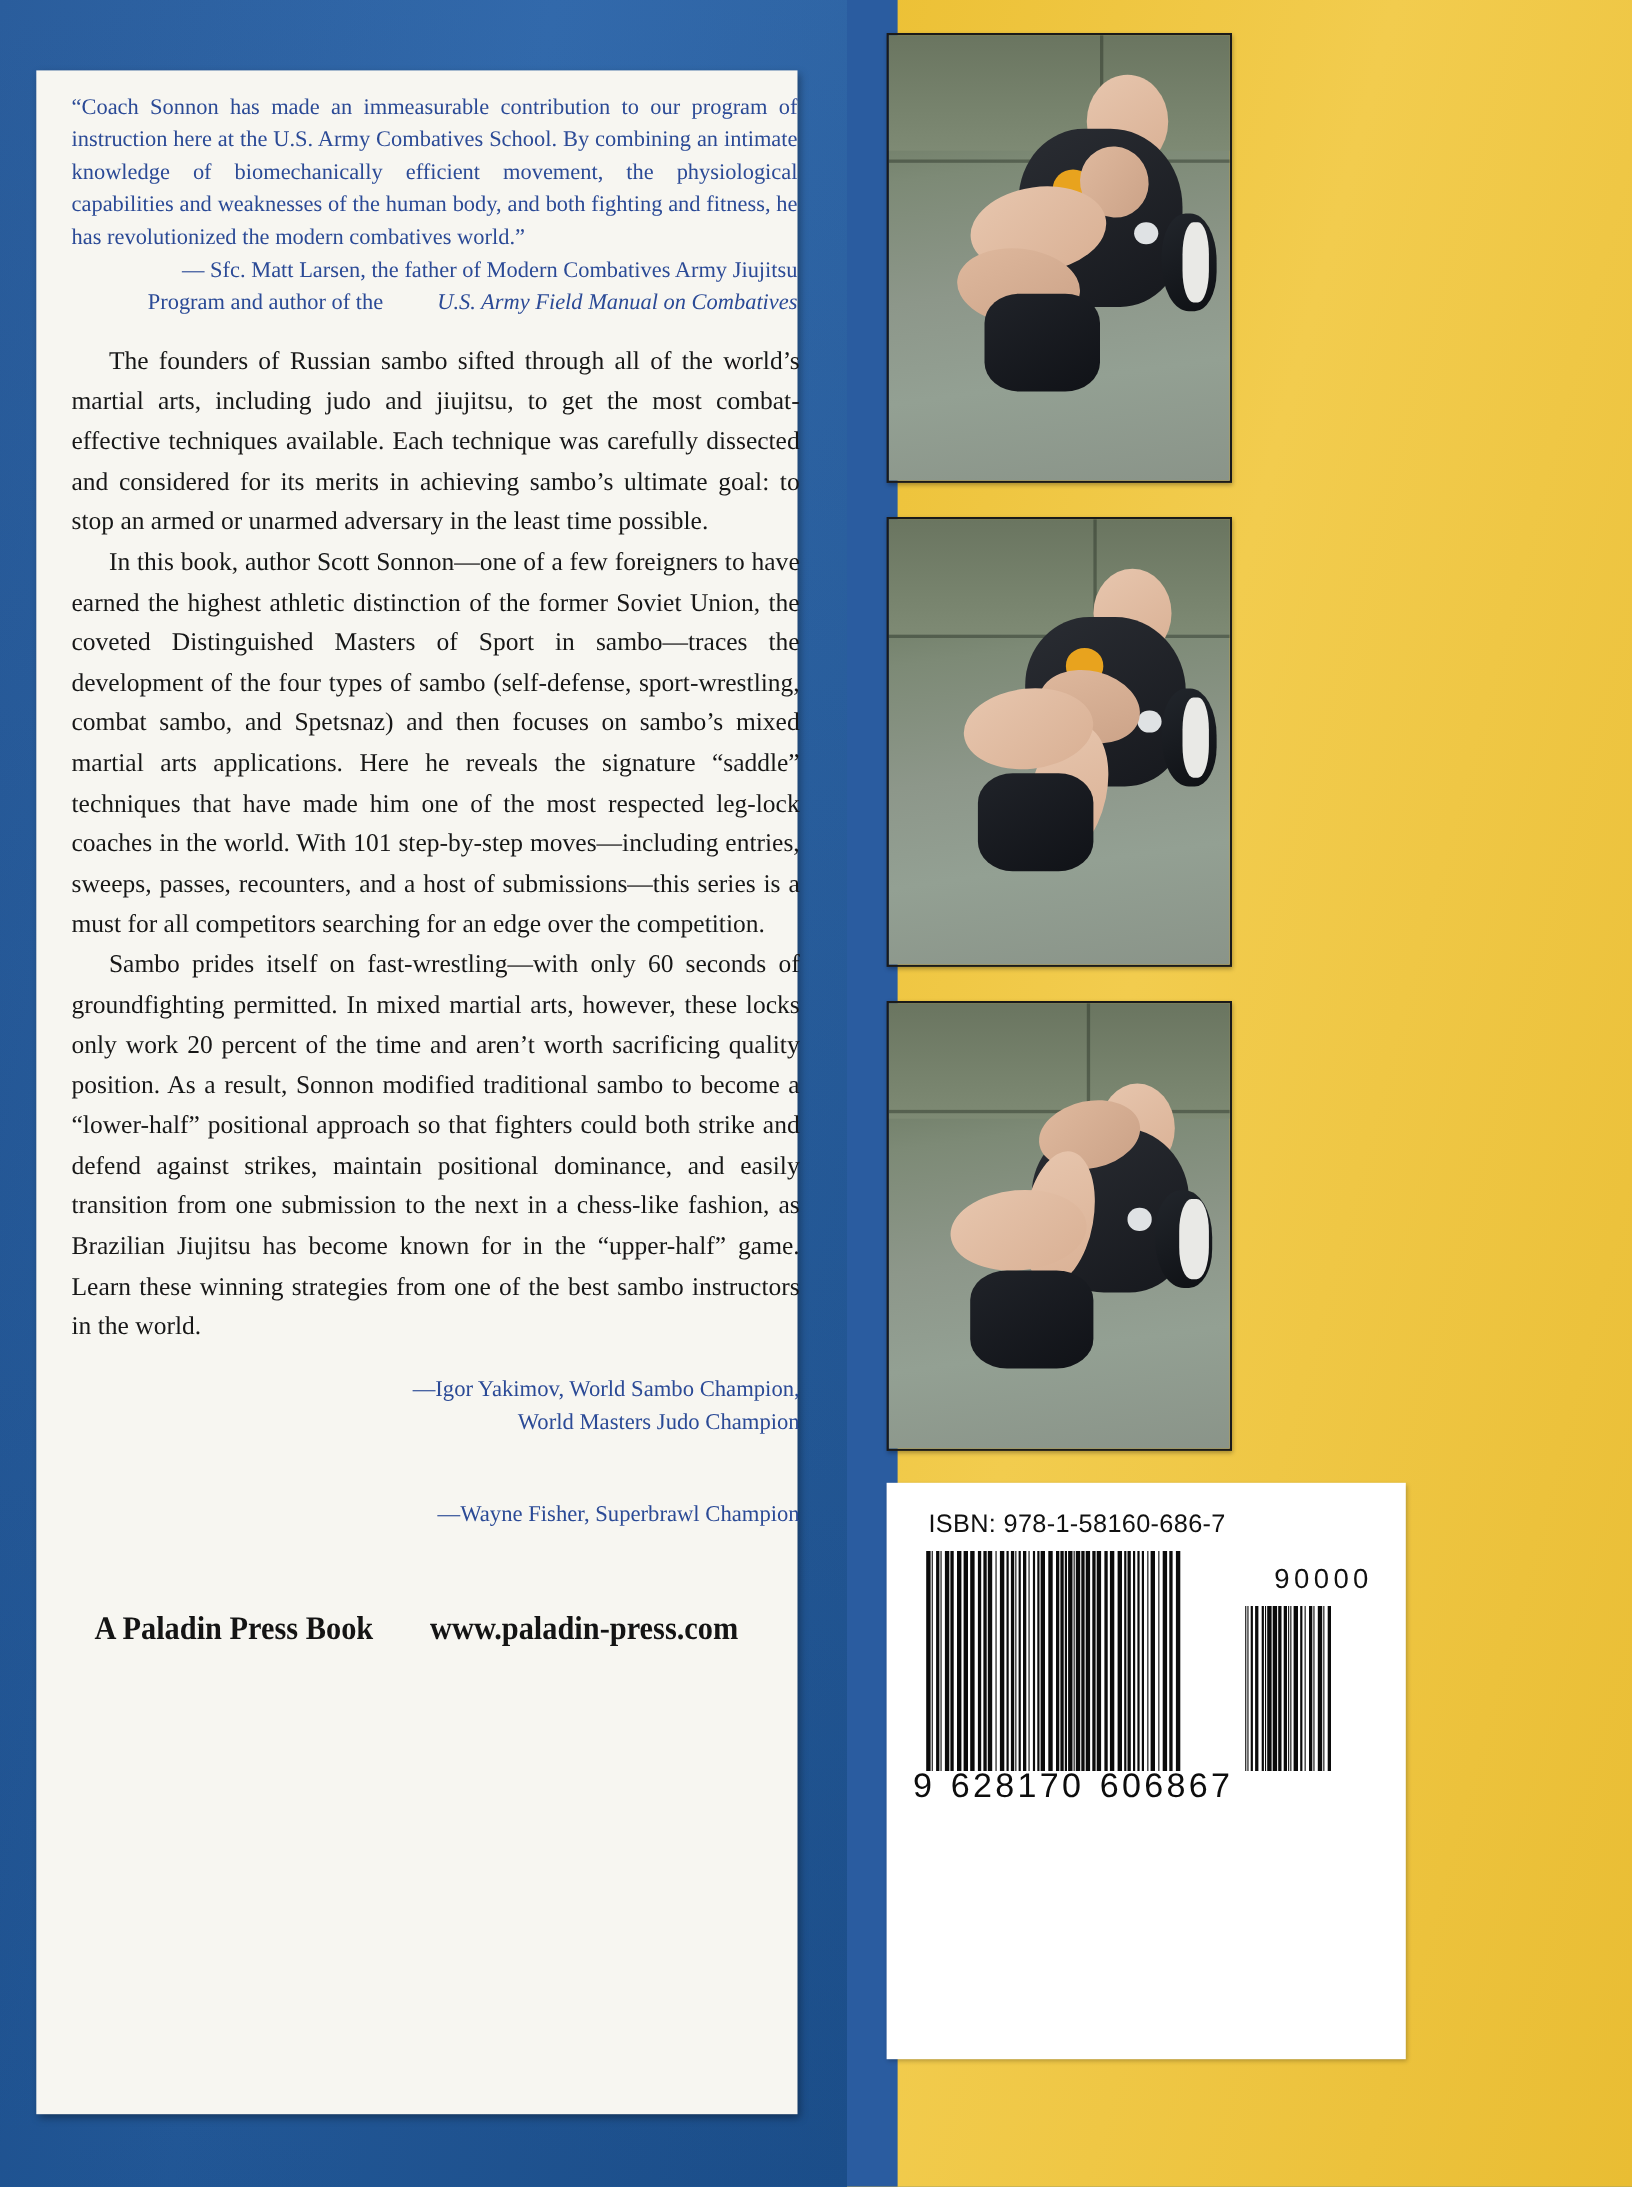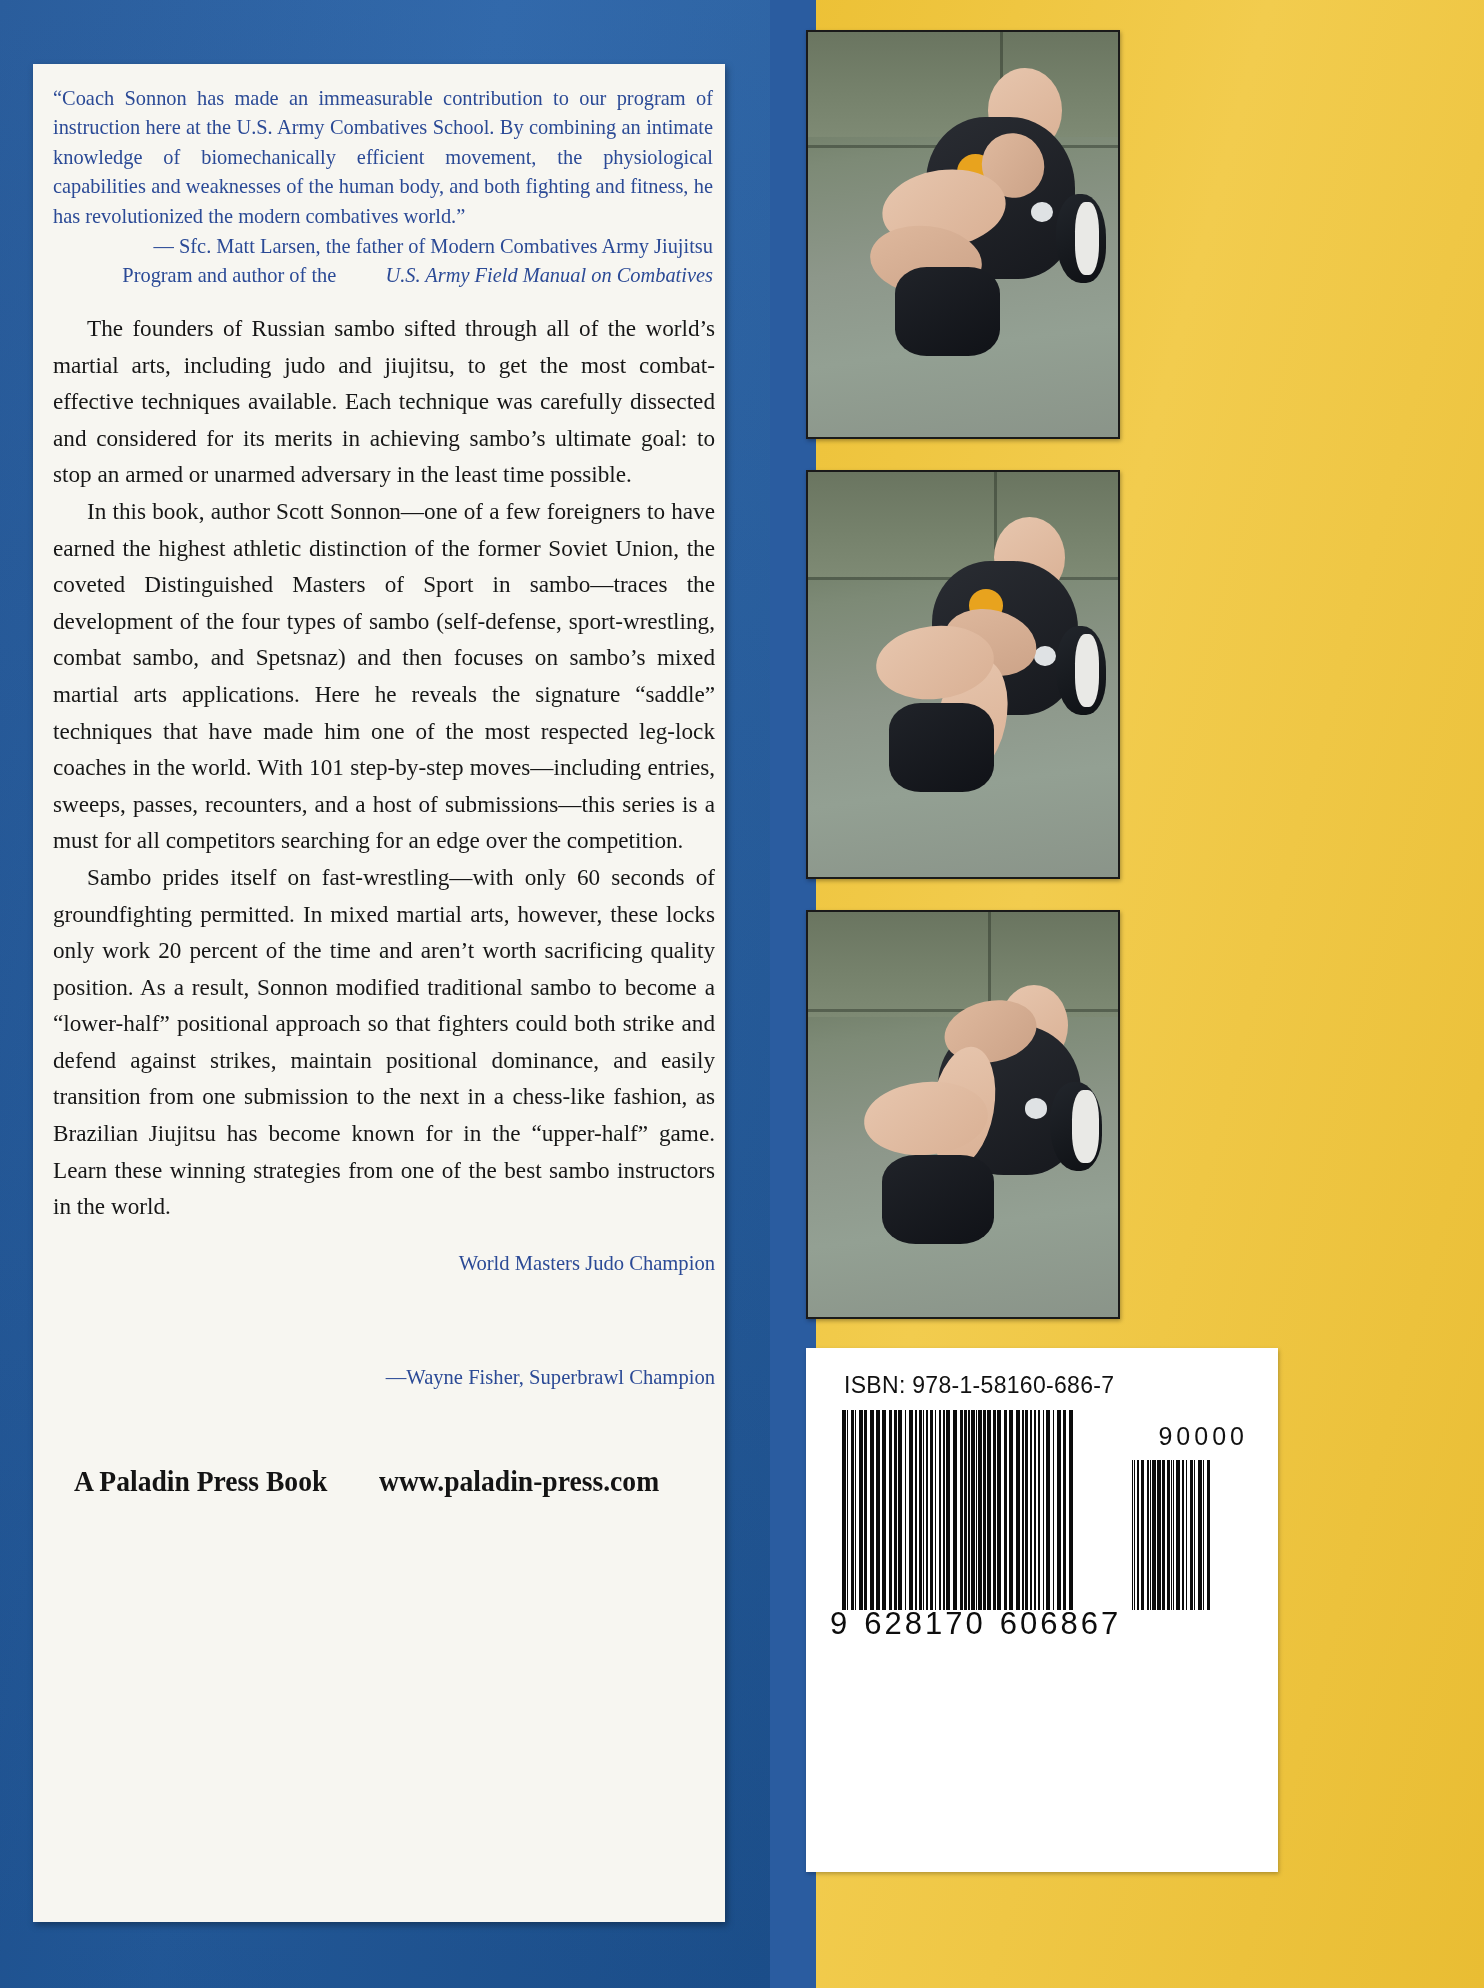--- a/index.html
+++ b/index.html
@@ -34,21 +34,21 @@
     background:#2a5ca0;
   }
 
   
   .text-card{
     position:absolute;left:33px;top:64px;width:692px;height:1858px;
     background:#f7f6f1;
     box-shadow:2px 3px 7px rgba(0,0,0,.35);
   }
   .card-inner{
-    position:absolute;left:0;top:0;width:692px;height:1406px;
+    position:absolute;left:12px;top:0;width:692px;height:1406px;
     padding:0;
   }
 
   .blurb-top{
     position:absolute;left:20px;top:20px;width:660px;
     color:#2b4a96;
     font-size:20.4px;
     line-height:29.4px;
     text-align:justify;
     text-justify:inter-word;
@@ -177,20 +177,21 @@
         </span>
       </div>
 
       <div class="body-text">
         <p>The founders of Russian sambo sifted through all of the world’s martial arts, including judo and jiujitsu, to get the most combat-effective techniques available. Each technique was carefully dissected and considered for its merits in achieving sambo’s ultimate goal: to stop an armed or unarmed adversary in the least time possible.</p>
         <p>In this book, author Scott Sonnon—one of a few foreigners to have earned the highest athletic distinction of the former Soviet Union, the coveted Distinguished Masters of Sport in sambo—traces the development of the four types of sambo (self-defense, sport-wrestling, combat sambo, and Spetsnaz) and then focuses on sambo’s mixed martial arts applications. Here he reveals the signature “saddle” techniques that have made him one of the most respected leg-lock coaches in the world. With 101 step-by-step moves—including entries, sweeps, passes, recounters, and a host of submissions—this series is a must for all competitors searching for an edge over the competition.</p>
         <p>Sambo prides itself on fast-wrestling—with only 60 seconds of groundfighting permitted. In mixed martial arts, however, these locks only work 20 percent of the time and aren’t worth sacrificing quality position. As a result, Sonnon modified traditional sambo to become a “lower-half” positional approach so that fighters could both strike and defend against strikes, maintain positional dominance, and easily transition from one submission to the next in a chess-like fashion, as Brazilian Jiujitsu has become known for in the “upper-half” game. Learn these winning strategies from one of the best sambo instructors in the world.</p>
       </div>
 
       <div class="quote-block" id="quote1">
+        <span class="q-attr">—Igor Yakimov, World Sambo Champion,</span>
         <span class="q-attr">World Masters Judo Champion</span>
       </div>
 
       <div class="quote-block" id="quote2">
         <span class="q-attr">—Wayne Fisher, Superbrawl Champion</span>
       </div>
 
       <div class="footer-line">
         <span class="pub">A Paladin Press Book</span><span class="url">www.paladin-press.com</span>
       </div>

